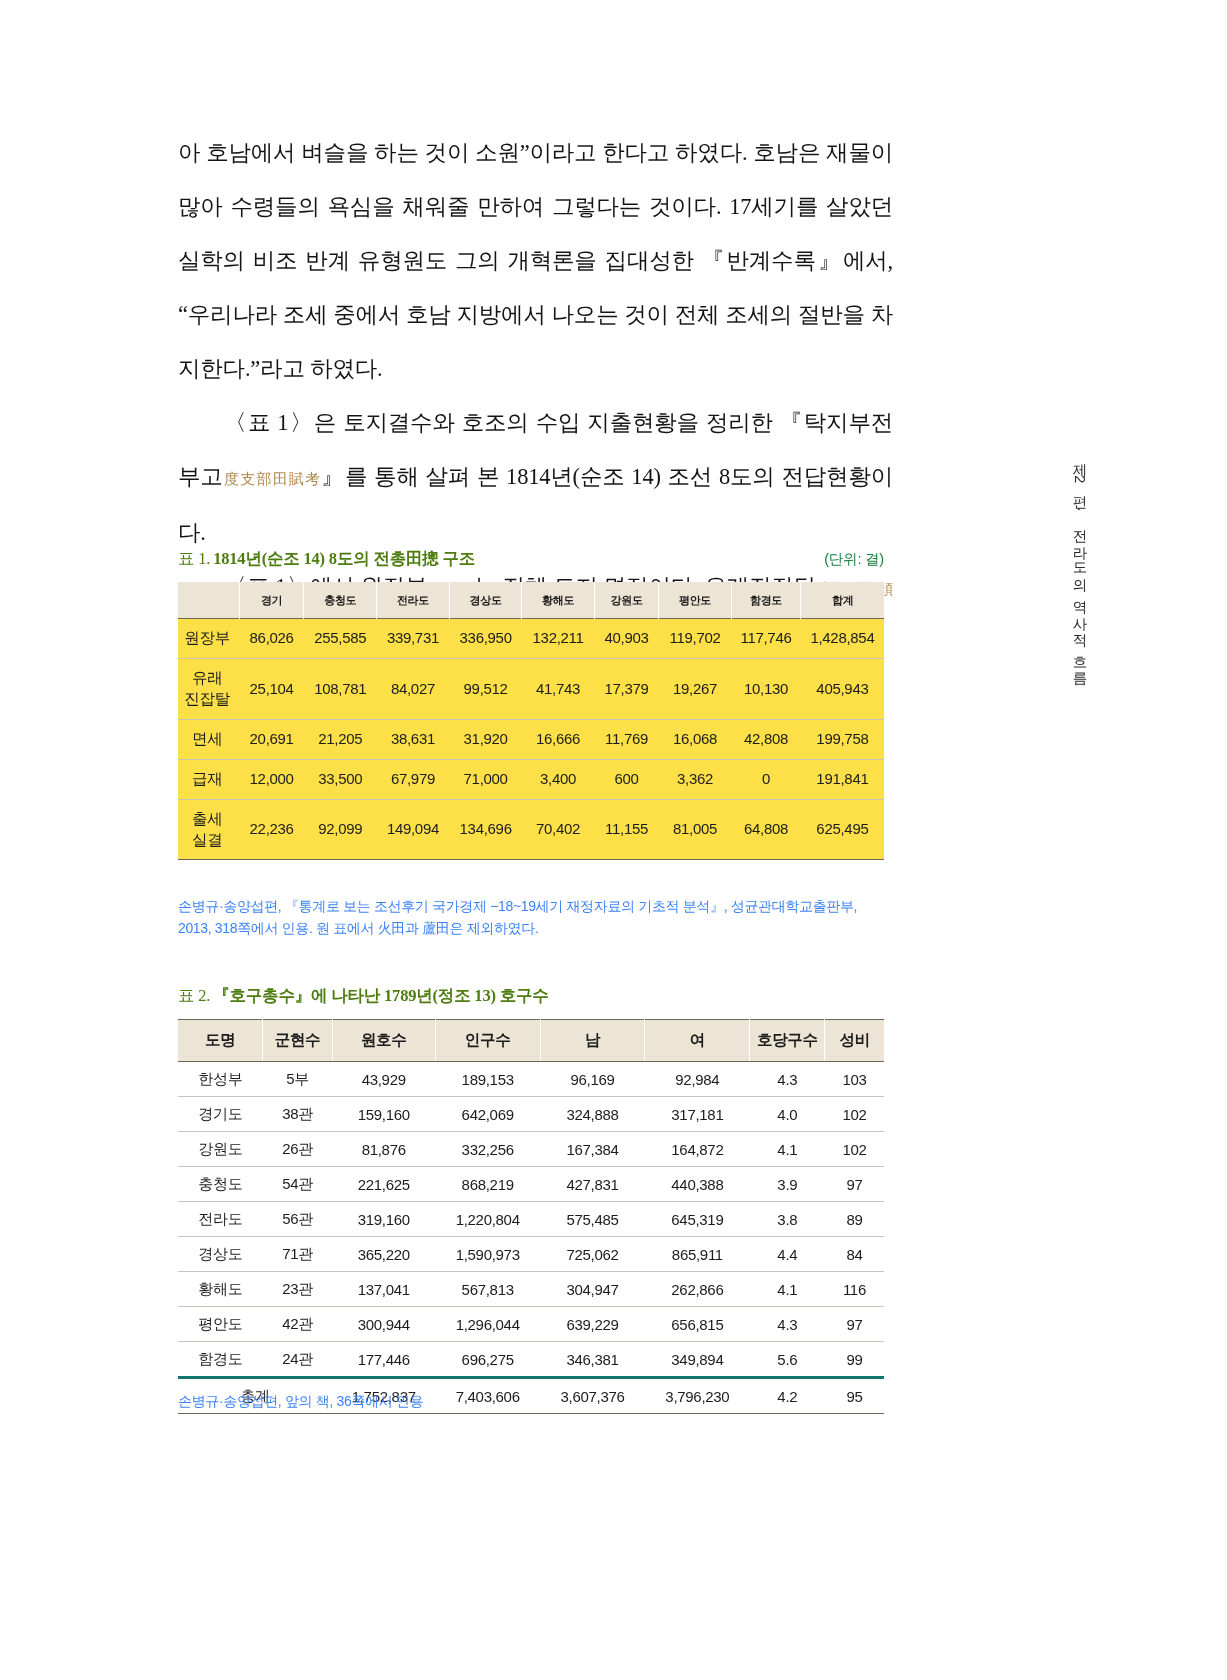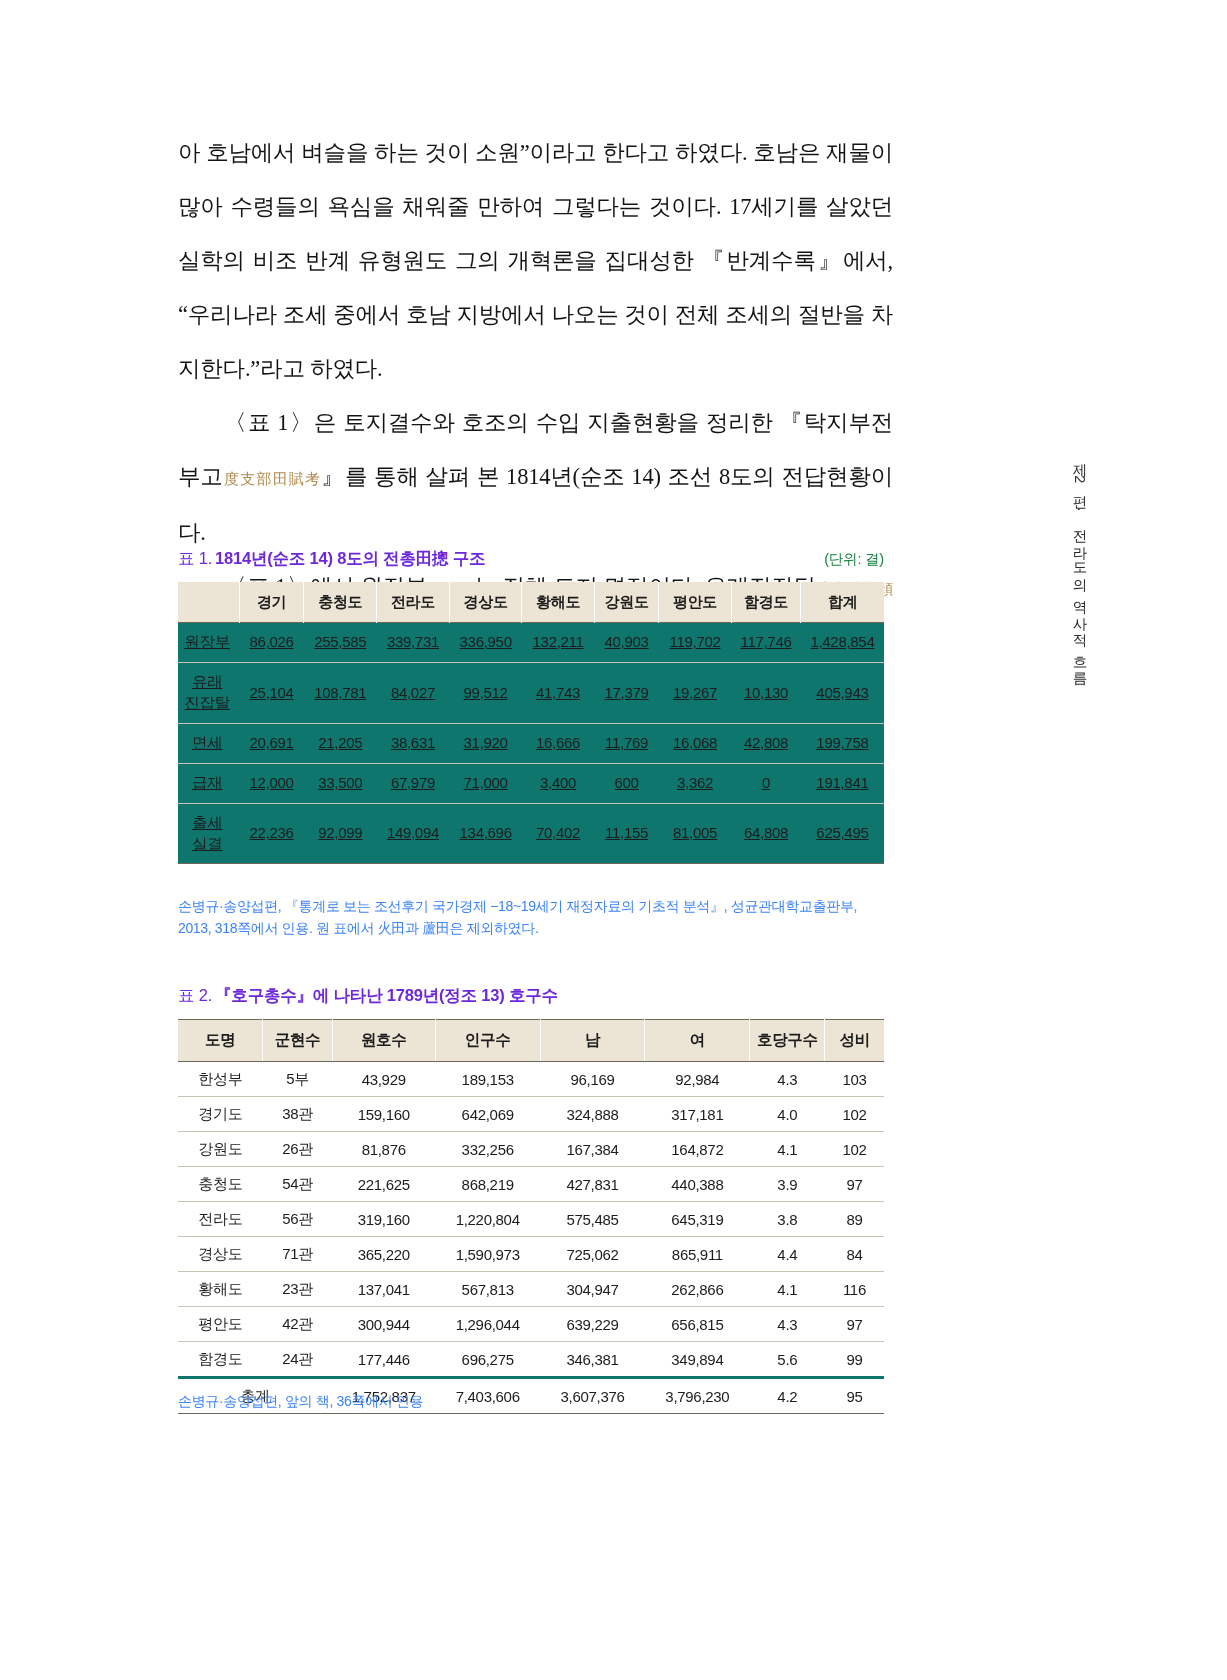--- a/index.html
+++ b/index.html
@@ -96,22 +96,23 @@
 
   .tbl-caption-row {
     display: flex;
     align-items: baseline;
     justify-content: space-between;
     margin-bottom: 12px;
   }
   .tbl-caption {
     font-size: 16.5px;
     font-weight: bold;
-    color: #6d28d9;
+    color: #4d7c0f;
     letter-spacing: -0.2px;
+    font-family: Liberation Serif, serif;
   }
   .tbl-caption .tbl-num {
     font-weight: normal;
     margin-right: 3px;
   }
   .tbl-unit {
     font-size: 14.5px;
     color: #15803d;
     letter-spacing: -0.2px;
   }
@@ -128,34 +129,33 @@
   th, td {
     text-align: center;
     vertical-align: middle;
     letter-spacing: -0.3px;
   }
 
   
   .t1 thead th {
     background: #ece4d4;
     font-weight: bold;
-    font-size: 15px;
+    font-size: 11px;
     padding: 10px 2px;
     border-right: 1px solid #ffffff;
     border-top: 1px solid #ece4d4;
   }
   .t1 thead th:last-child { border-right: none; }
   .t1 thead th.corner { background: #ece4d4; }
   .t1 tbody td {
     padding: 9px 3px;
     border-top: 1px solid #c9c3b8;
-    background: #0f766e;
+    background: #fde047;
     font-size: 15px;
     line-height: 1.35;
-    text-decoration: underline;
   }
   .t1 tbody tr:first-child td { border-top: 1.6px solid #6d6659; }
   .t1 tbody tr:last-child td { border-bottom: 1.6px solid #6d6659; }
   .t1 tbody td.rowhead {
     font-weight: normal;
     font-size: 15.5px;
     padding-right: 6px;
   }
 
   

